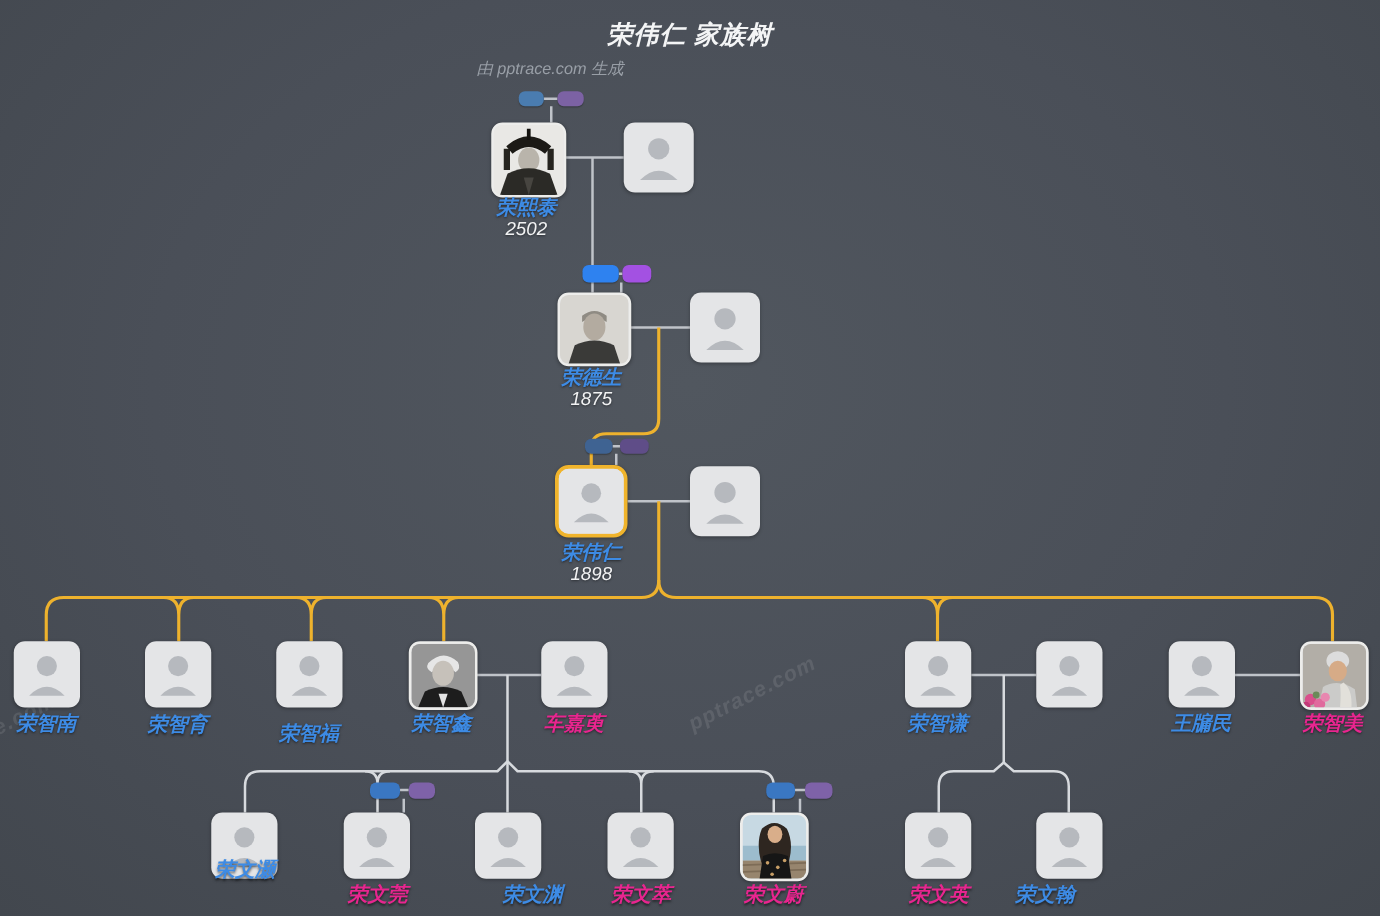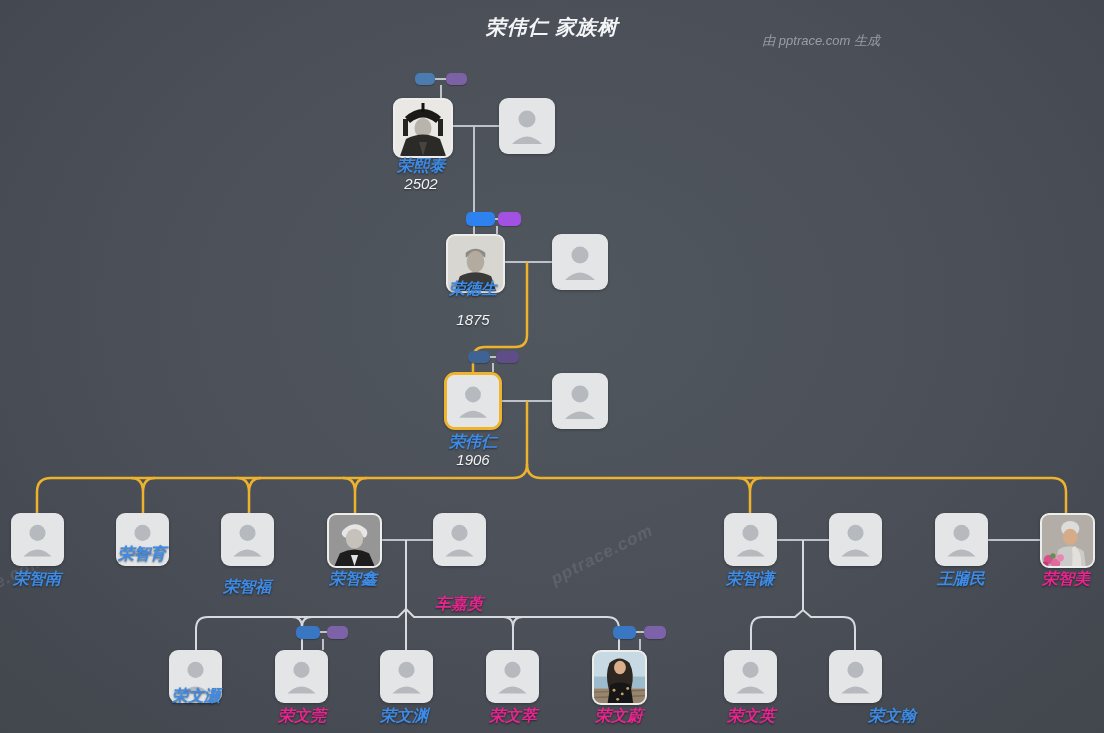--- a/index.html
+++ b/index.html
@@ -4,21 +4,21 @@
 <style>
   html,body{margin:0;padding:0;background:#43484f;}
   #stage{
     position:relative;width:1104px;height:733px;overflow:hidden;
     background:radial-gradient(ellipse at 50% 42%, #51575f 0%, #4a4f58 55%, #42474e 100%);
     font-family:"Liberation Sans","DejaVu Sans",sans-serif;
     font-style:italic;
   }
   .title{position:absolute;left:0;top:14px;width:1104px;text-align:center;
     color:#f4f5f6;font-size:20px;font-weight:bold;letter-spacing:1px;}
-  .subtitle{position:absolute;left:0;top:32px;width:880px;text-align:right;
+  .subtitle{position:absolute;left:0;top:46px;width:880px;text-align:center;
     color:#999fa7;font-size:13px;}
   svg.lines{position:absolute;left:0;top:0;}
   .node{position:absolute;width:53px;height:53px;background:#e4e5e7;border-radius:9px;
     box-shadow:0 1px 3px rgba(0,0,0,.28);overflow:hidden;}
   .node.lg{width:56px;height:56px;}
   .node.photo{border:2px solid #ededeb;}
   .node.highlight{border:3px solid #f0b42c;width:52px;height:52px;border-radius:11px;}
   .name{position:absolute;width:96px;text-align:center;font-size:16px;font-weight:bold;
     text-shadow:0 1px 2px rgba(0,0,0,.55);white-space:nowrap;}
   .name.male{color:#3d8be5;}
@@ -122,54 +122,54 @@
       <ellipse cx="28" cy="26" rx="9" ry="11" fill="#b3aba0"></ellipse>
       <path d="M7,56 L12,41 Q28,33 44,41 L49,56 Z" fill="#3a3a38"></path>
     </svg>
   </div>
   <div class="node lg" style="left:552px;top:234px">
     <svg viewBox="0 0 56 56" width="100%" height="100%">
       <circle cx="28" cy="21" r="8.5" fill="#b6b9be"></circle>
         <path d="M13,46 Q28,31 43,46 Z" fill="#b6b9be"></path>
     </svg>
   </div>
-  <div class="name male" style="left:425px;top:279px">荣德生</div>
+  <div class="name male" style="left:425px;top:292px">荣德生</div>
   <div class="year" style="left:425px;top:311px">1875</div>
 
   <div class="node highlight" style="left:444px;top:372px">
     <svg viewBox="0 0 56 56" width="100%" height="100%">
       <rect width="56" height="56" fill="#e4e5e7"></rect>
       <circle cx="28" cy="21" r="8.5" fill="#b6b9be"></circle>
         <path d="M13,46 Q28,31 43,46 Z" fill="#b6b9be"></path>
     </svg>
   </div>
   <div class="node lg" style="left:552px;top:373px">
     <svg viewBox="0 0 56 56" width="100%" height="100%">
       <circle cx="28" cy="21" r="8.5" fill="#b6b9be"></circle>
         <path d="M13,46 Q28,31 43,46 Z" fill="#b6b9be"></path>
     </svg>
   </div>
   <div class="name male" style="left:425px;top:432px">荣伟仁</div>
-  <div class="year" style="left:425px;top:451px">1906</div>
+  <div class="year" style="left:425px;top:451px">1898</div>
 
   <div class="node" style="left:11px;top:513px">
     <svg viewBox="0 0 56 56" width="100%" height="100%">
       <circle cx="28" cy="21" r="8.5" fill="#b6b9be"></circle>
         <path d="M13,46 Q28,31 43,46 Z" fill="#b6b9be"></path>
     </svg>
   </div>
   <div class="name male" style="left:-11px;top:569px">荣智南</div>
 
   <div class="node" style="left:116px;top:513px">
     <svg viewBox="0 0 56 56" width="100%" height="100%">
       <circle cx="28" cy="21" r="8.5" fill="#b6b9be"></circle>
         <path d="M13,46 Q28,31 43,46 Z" fill="#b6b9be"></path>
     </svg>
   </div>
-  <div class="name male" style="left:94px;top:544px">荣智育</div>
+  <div class="name male" style="left:94px;top:570px">荣智育</div>
 
   <div class="node" style="left:221px;top:513px">
     <svg viewBox="0 0 56 56" width="100%" height="100%">
       <circle cx="28" cy="21" r="8.5" fill="#b6b9be"></circle>
         <path d="M13,46 Q28,31 43,46 Z" fill="#b6b9be"></path>
     </svg>
   </div>
   <div class="name male" style="left:199px;top:577px">荣智福</div>
 
   <div class="node photo" style="left:327px;top:513px;width:51px;height:51px">
@@ -182,21 +182,21 @@
     </svg>
   </div>
   <div class="name male" style="left:305px;top:569px">荣智鑫</div>
 
   <div class="node" style="left:433px;top:513px">
     <svg viewBox="0 0 56 56" width="100%" height="100%">
       <circle cx="28" cy="21" r="8.5" fill="#b6b9be"></circle>
         <path d="M13,46 Q28,31 43,46 Z" fill="#b6b9be"></path>
     </svg>
   </div>
-  <div class="name female" style="left:411px;top:594px">车嘉萸</div>
+  <div class="name female" style="left:411px;top:569px">车嘉萸</div>
 
   <div class="node" style="left:724px;top:513px">
     <svg viewBox="0 0 56 56" width="100%" height="100%">
       <circle cx="28" cy="21" r="8.5" fill="#b6b9be"></circle>
         <path d="M13,46 Q28,31 43,46 Z" fill="#b6b9be"></path>
     </svg>
   </div>
   <div class="name male" style="left:702px;top:569px">荣智谦</div>
 
   <div class="node" style="left:829px;top:513px">
@@ -245,21 +245,21 @@
     </svg>
   </div>
   <div class="name female" style="left:254px;top:706px">荣文莞</div>
 
   <div class="node" style="left:380px;top:650px">
     <svg viewBox="0 0 56 56" width="100%" height="100%">
       <circle cx="28" cy="21" r="8.5" fill="#b6b9be"></circle>
         <path d="M13,46 Q28,31 43,46 Z" fill="#b6b9be"></path>
     </svg>
   </div>
-  <div class="name male" style="left:356px;top:706px">荣文渊</div>
+  <div class="name male" style="left:378px;top:706px">荣文渊</div>
 
   <div class="node" style="left:486px;top:650px">
     <svg viewBox="0 0 56 56" width="100%" height="100%">
       <circle cx="28" cy="21" r="8.5" fill="#b6b9be"></circle>
         <path d="M13,46 Q28,31 43,46 Z" fill="#b6b9be"></path>
     </svg>
   </div>
   <div class="name female" style="left:465px;top:706px">荣文萃</div>
 
   <div class="node photo" style="left:592px;top:650px;width:51px;height:51px">
@@ -286,15 +286,15 @@
     </svg>
   </div>
   <div class="name female" style="left:703px;top:706px">荣文英</div>
 
   <div class="node" style="left:829px;top:650px">
     <svg viewBox="0 0 56 56" width="100%" height="100%">
       <circle cx="28" cy="21" r="8.5" fill="#b6b9be"></circle>
         <path d="M13,46 Q28,31 43,46 Z" fill="#b6b9be"></path>
     </svg>
   </div>
-  <div class="name male" style="left:844px;top:706px">荣文翰</div>
+  <div class="name male" style="left:788px;top:706px">荣文翰</div>
 
 </div>
 
 </body></html>

